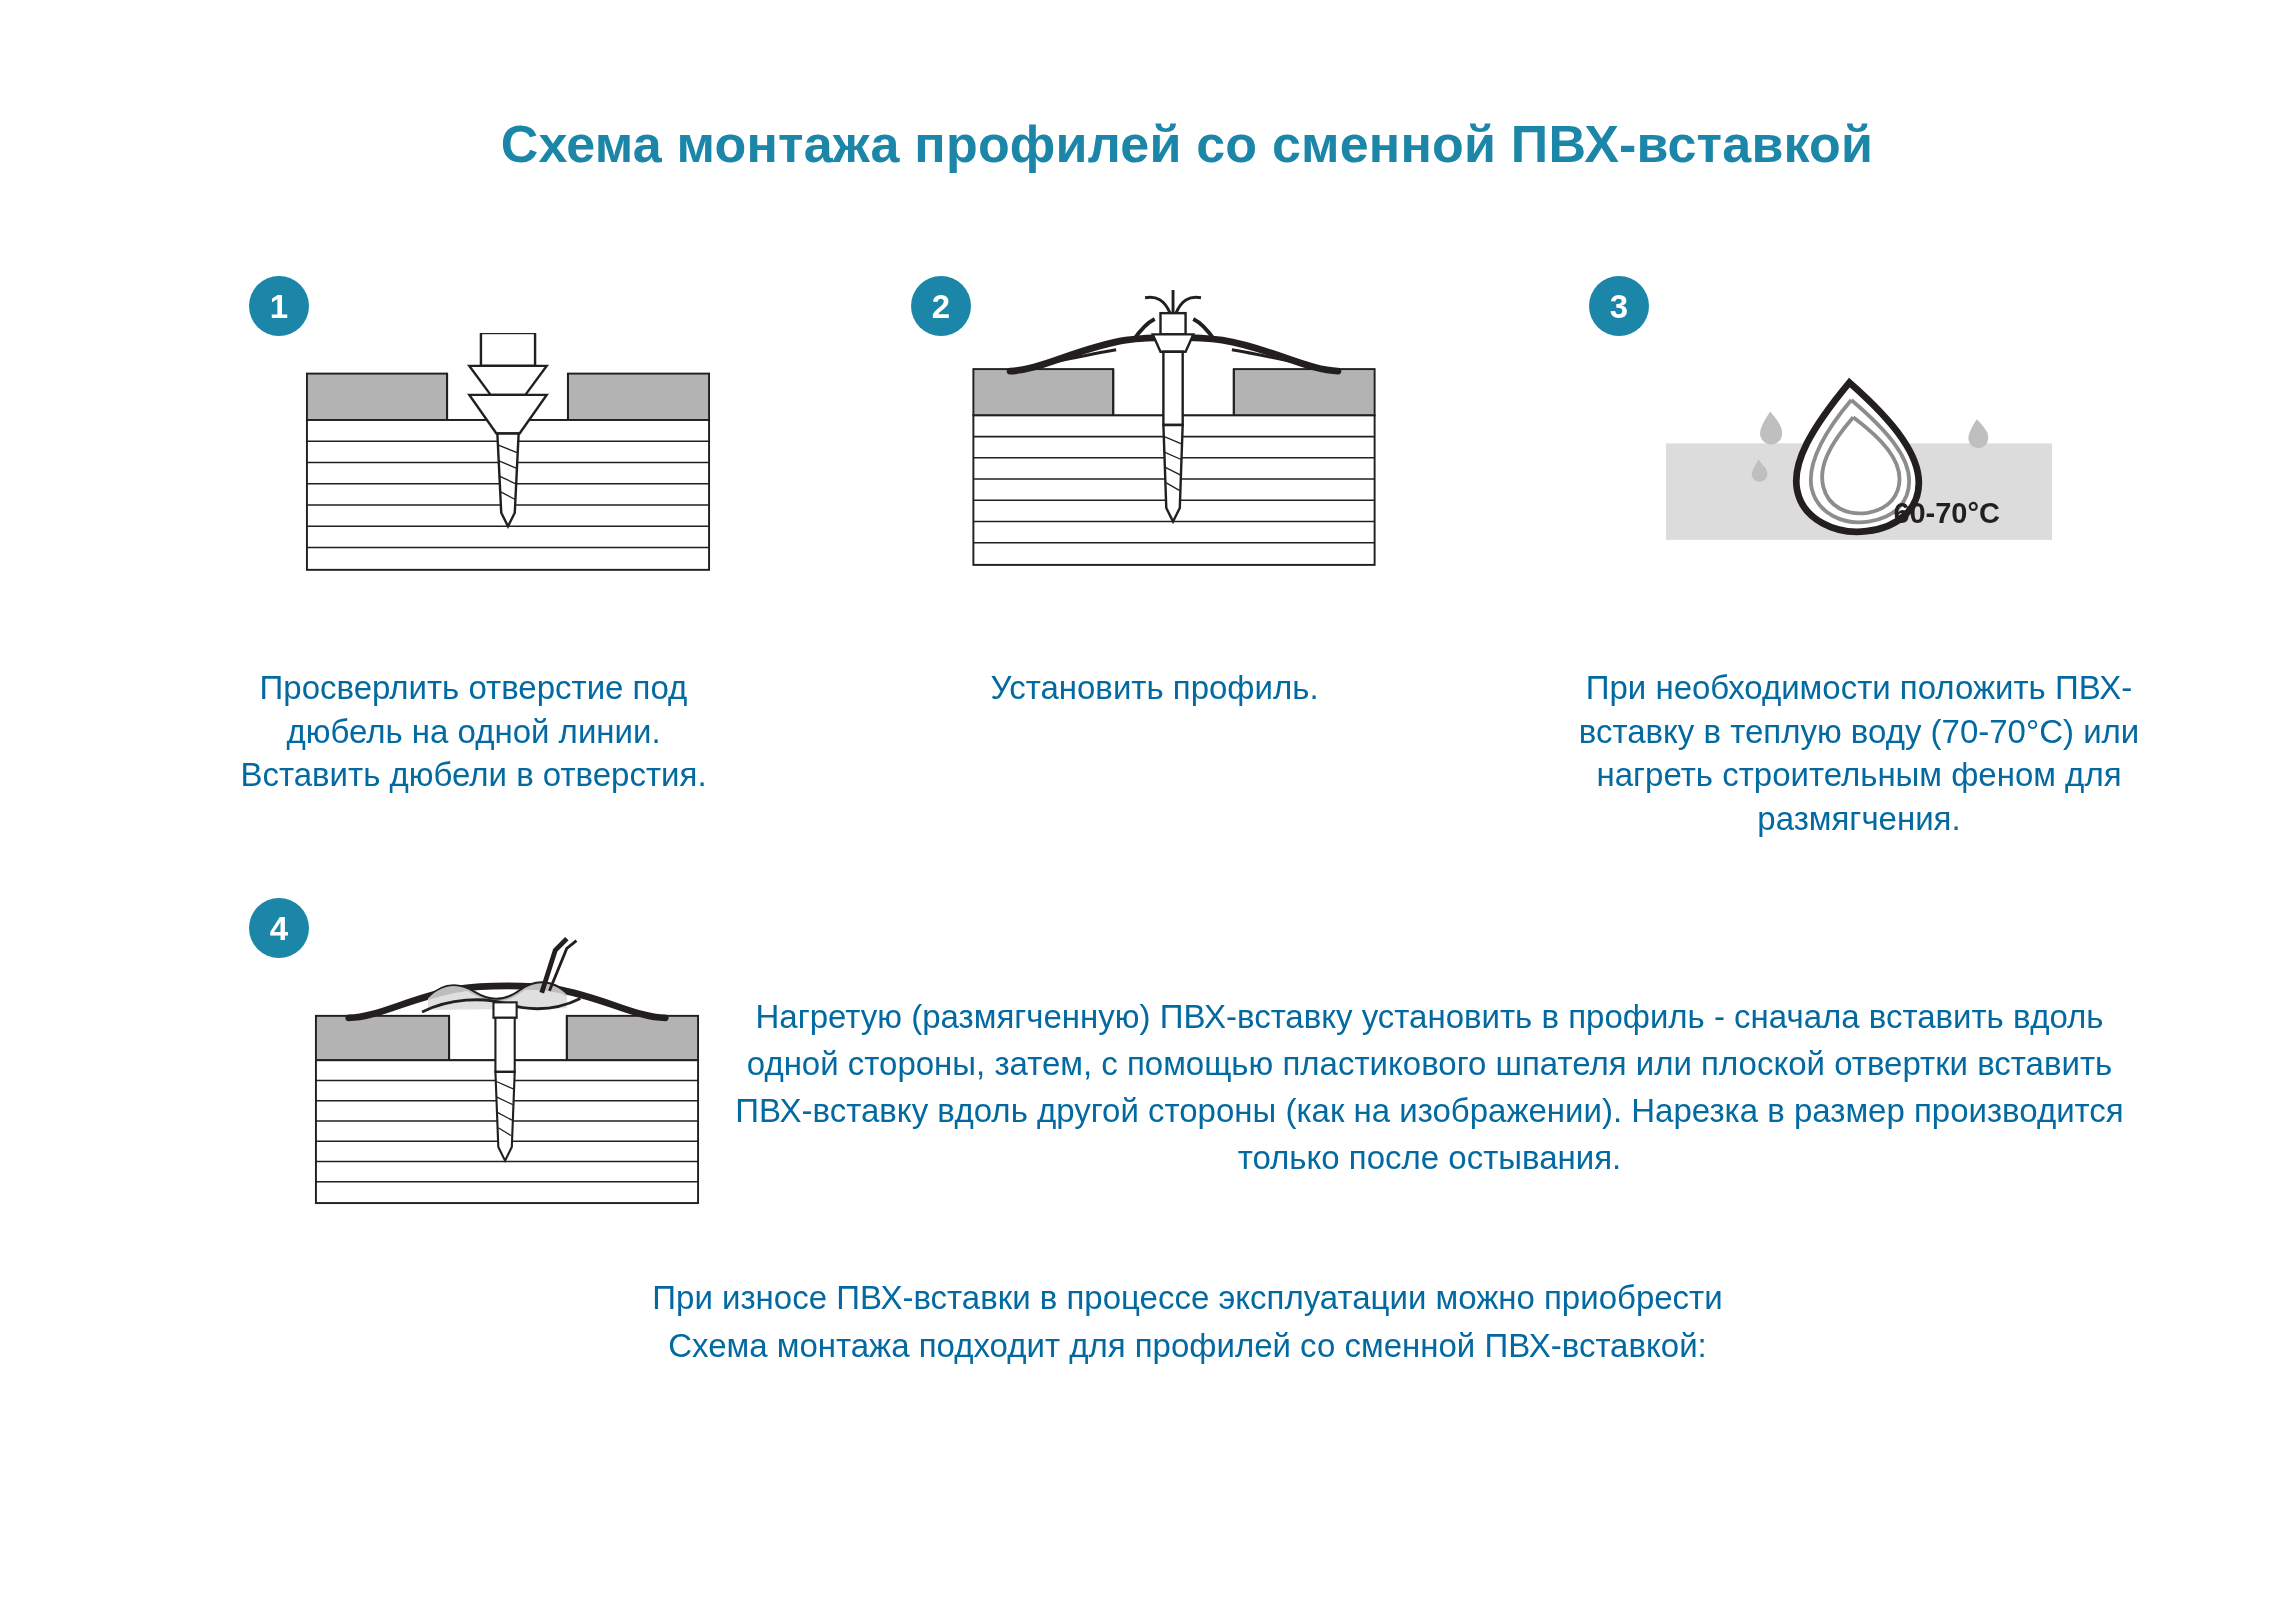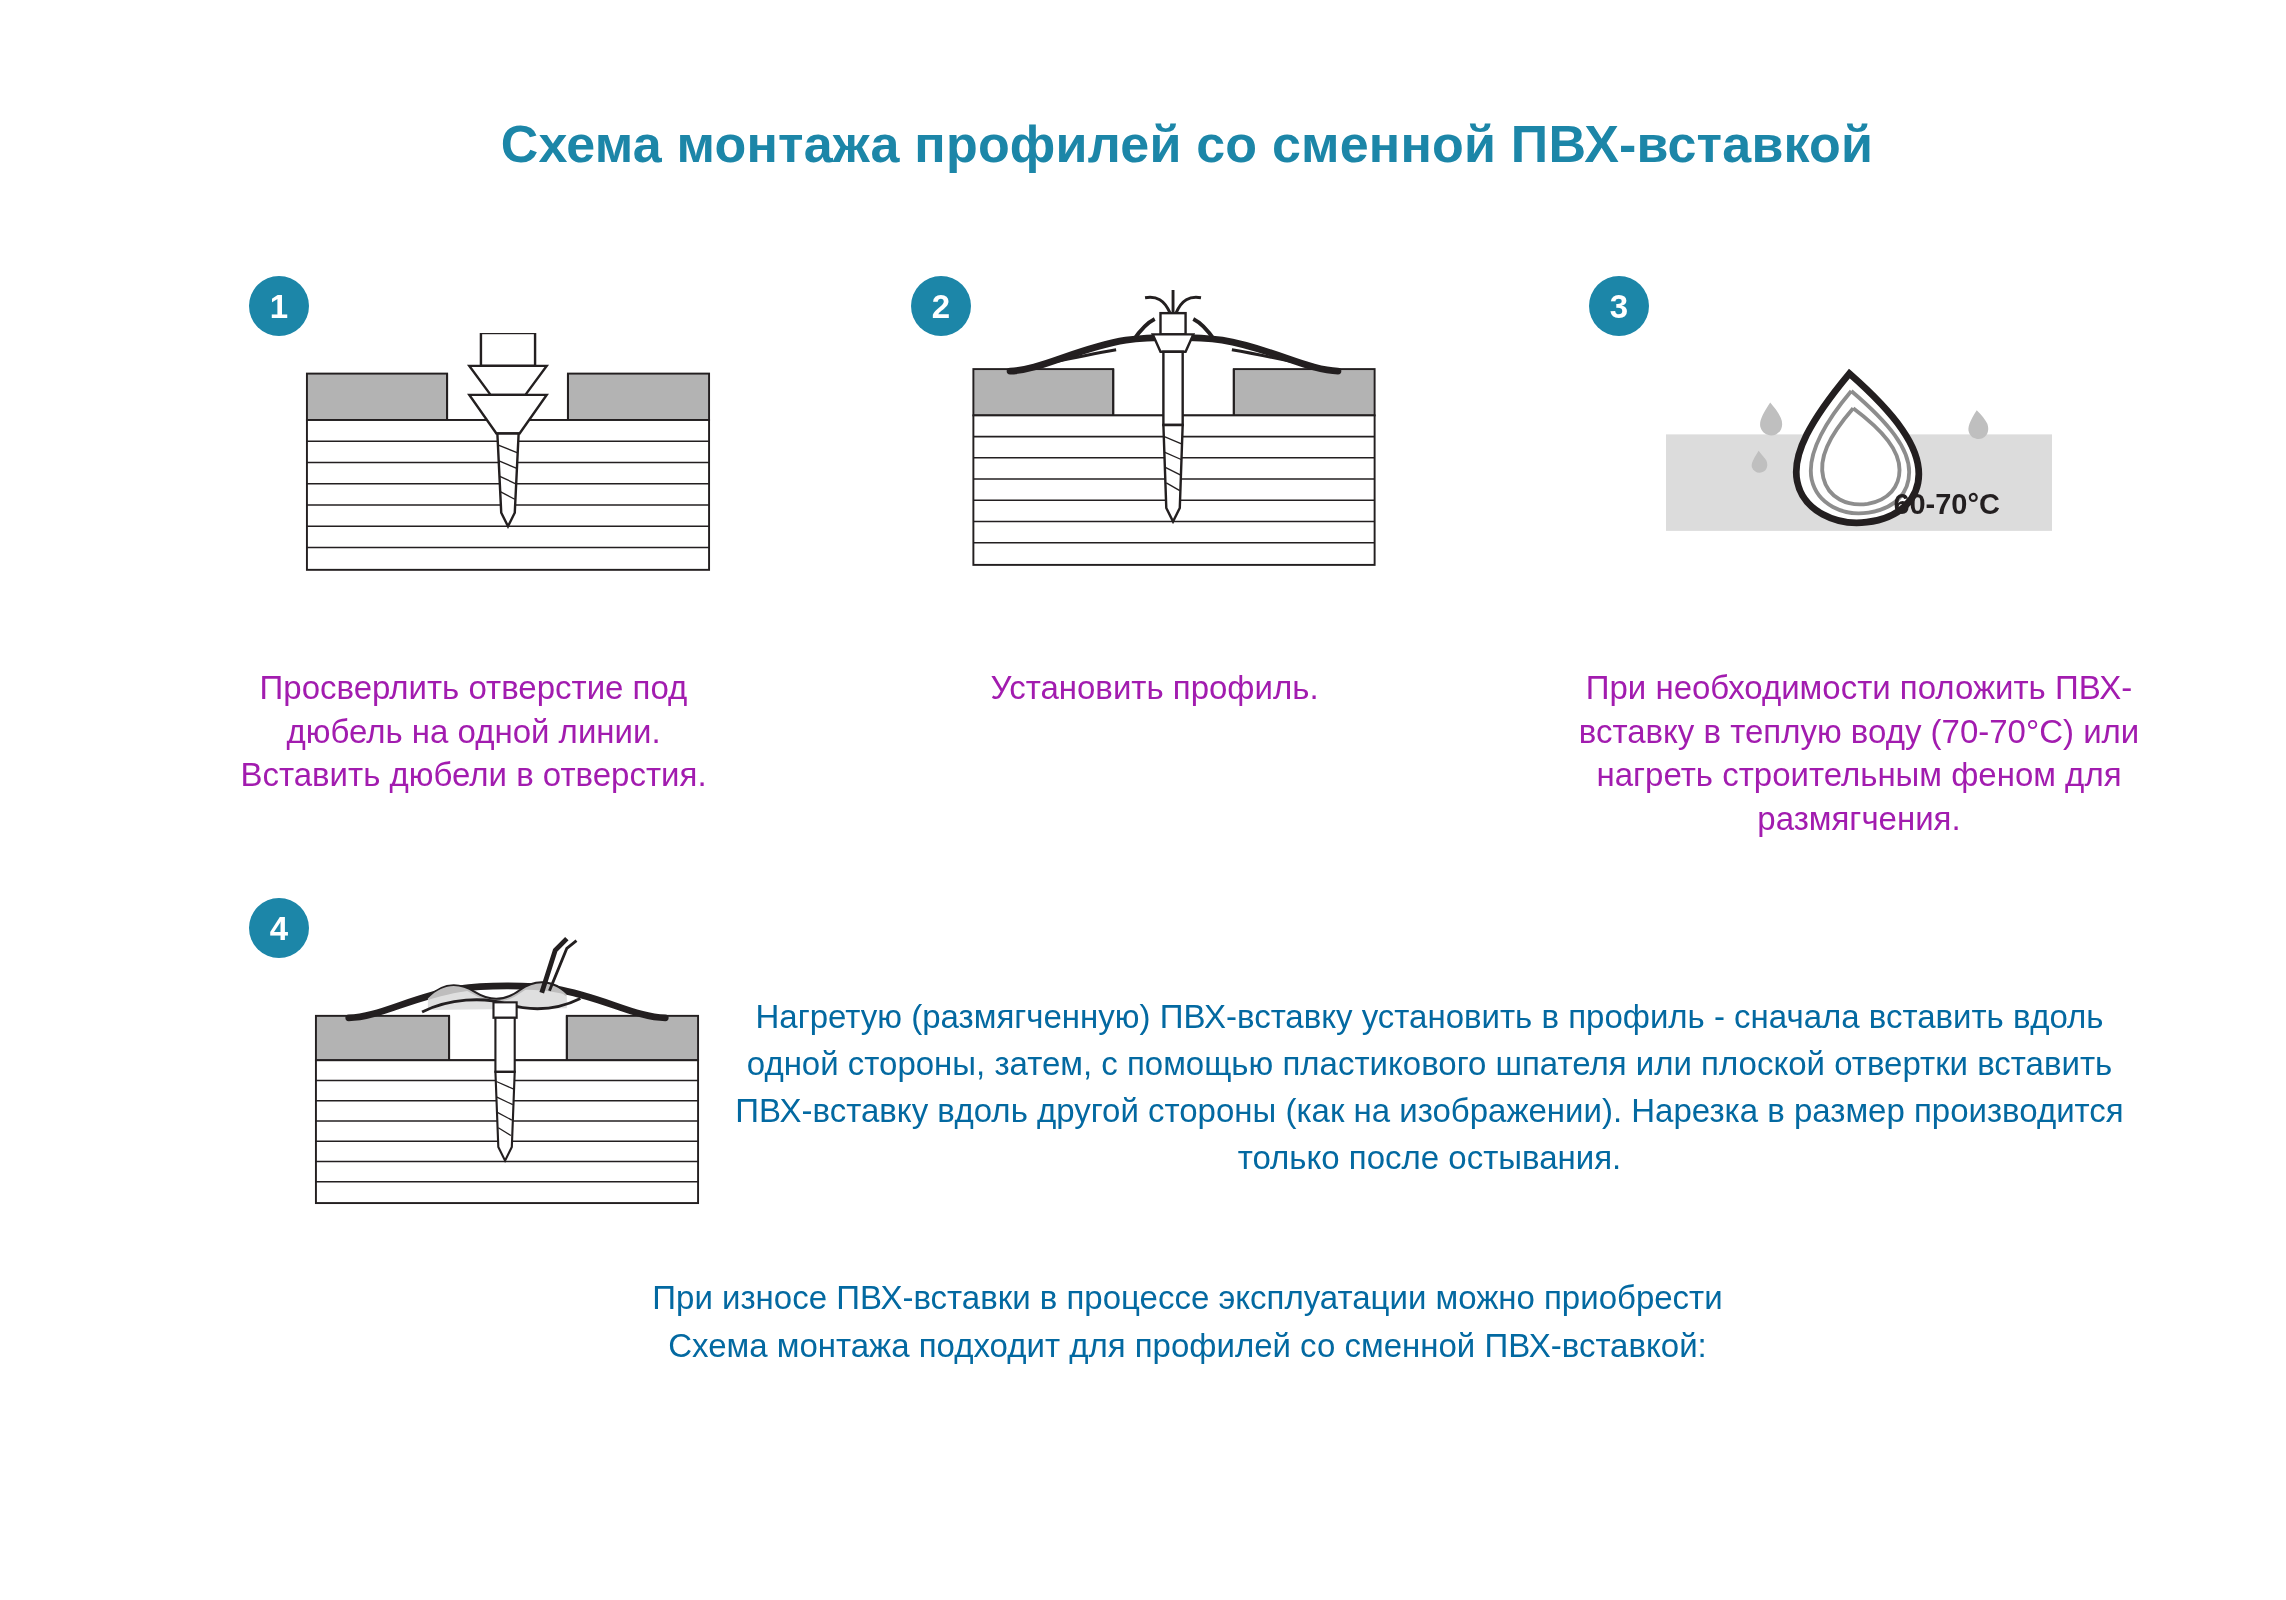--- a/index.html
+++ b/index.html
@@ -54,30 +54,30 @@
   #badge-2 { left: 867px; top: 276px; }
   #badge-3 { left: 1545px; top: 276px; }
   #badge-4 { left: 205px; top: 898px; }
 
   
   .figure {
     position: absolute;
   }
   #fig-1 { left: 261px; top: 333px; }
   #fig-2 { left: 927px; top: 290px; }
-  #fig-3 { left: 1622px; top: 362px; }
+  #fig-3 { left: 1622px; top: 371px; }
   #fig-4 { left: 270px; top: 927px; }
 
   
   .caption {
     position: absolute;
     text-align: center;
     font-size: 33px;
     line-height: 1.32;
-    color: #a21caf;
+    color: #0369a1;
   }
   #cap-1 { left: 169px; top: 666px; width: 521px; }
   #cap-2 { left: 850px; top: 666px; width: 521px; }
   #cap-3 { left: 1506px; top: 666px; width: 618px; }
 
   #cap-4 {
     position: absolute;
     left: 666px;
     top: 994px;
     width: 1439px;

